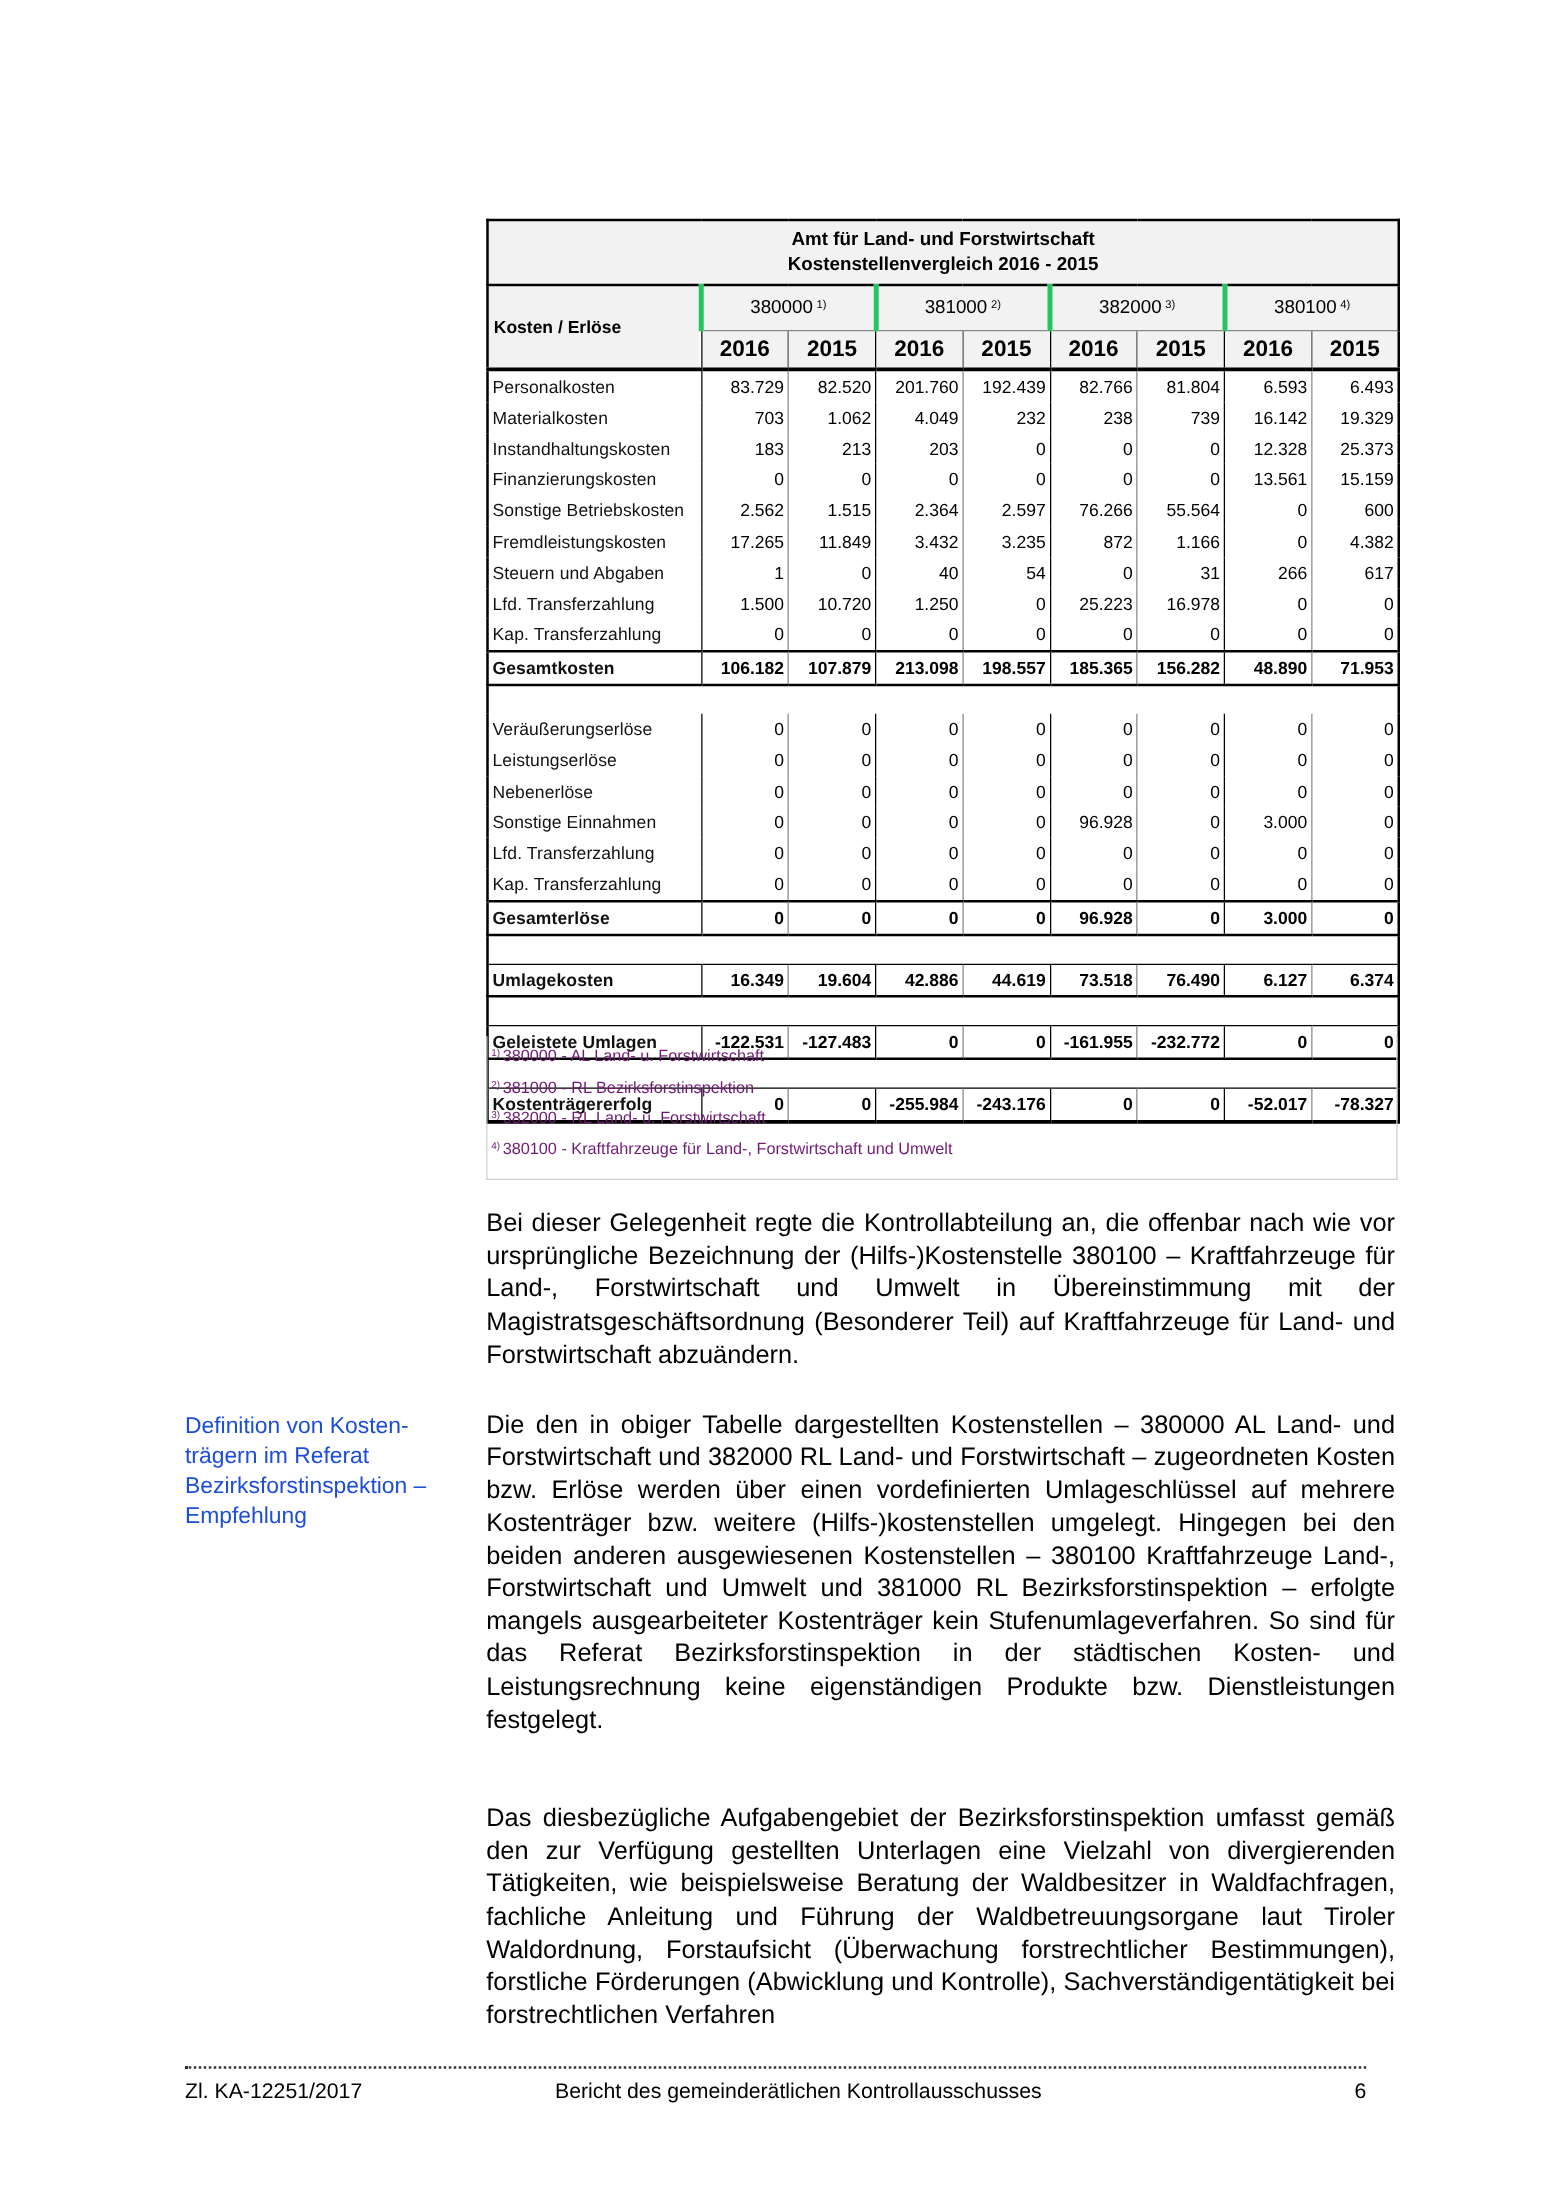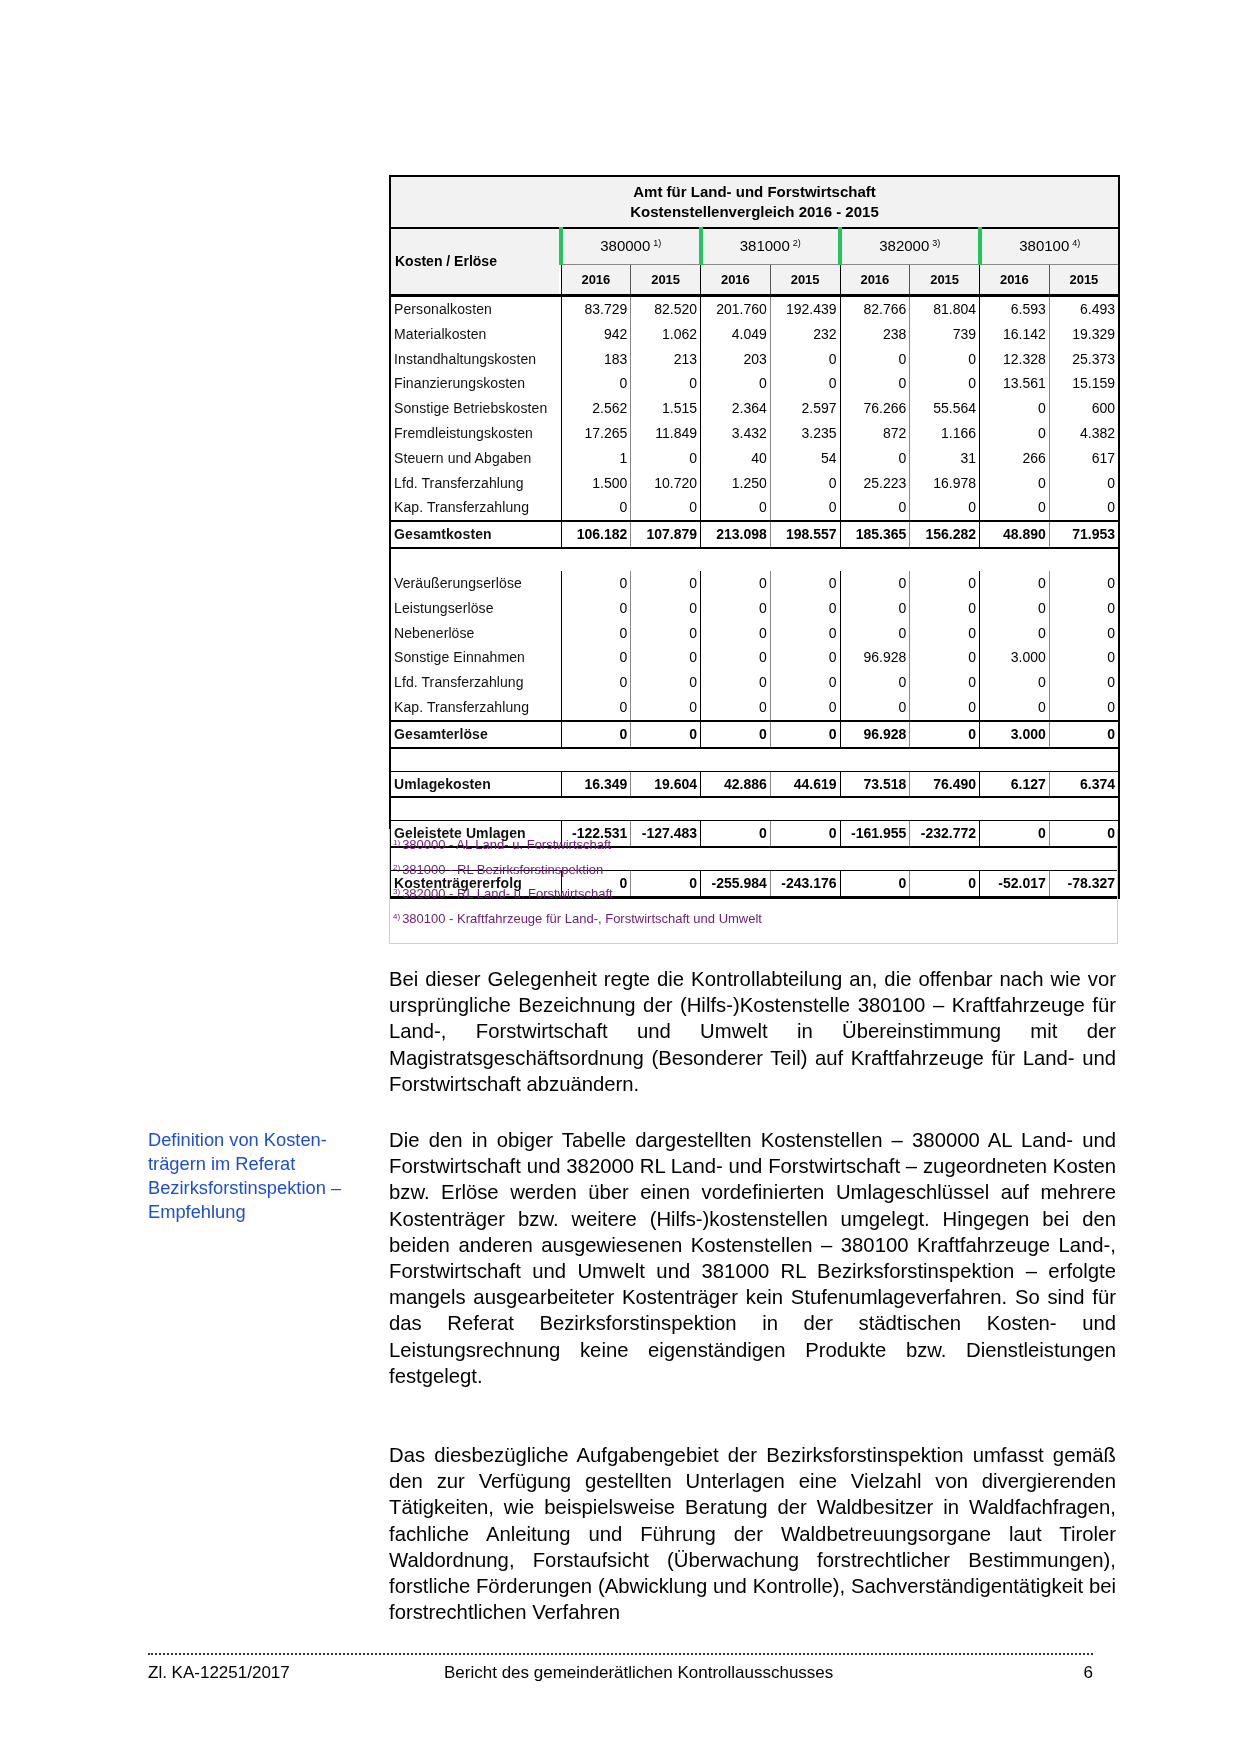--- a/index.html
+++ b/index.html
@@ -12,21 +12,21 @@
   table.kv col.num { width:69.75px; }
   table.kv td, table.kv th { padding:0 3px; height:24.8px; line-height:24.8px; white-space:nowrap; overflow:hidden; }
   table.kv td.n { text-align:right; border-left:1px solid #000; }
   table.kv td.l { border-left:2px solid #000; padding-left:3px; color:#111; letter-spacing:0.1px; }
   table.kv td.last { border-right:2px solid #000; }
   table.kv .title { background:#f2f2f2; border:2px solid #000; text-align:center; font-weight:bold; font-size:15px; line-height:20px; height:50px; padding:0; }
   table.kv .hdr { background:#f2f2f2; }
   table.kv th.kl { border-left:2px solid #000; border-bottom:3px solid #000; text-align:left; font-size:14px; font-weight:bold; padding-left:4px; height:65px; }
   table.kv th.grp { border-left:4px solid #22c55e; border-bottom:1px solid #888; font-size:15px; font-weight:normal; height:34px; line-height:34px; text-align:center; }
   table.kv th.grp.lastc { border-right:2px solid #000; }
-  table.kv th.yr { border-left:1px solid #555; border-bottom:3px solid #000; font-size:13px; font-weight:bold; height:29px; line-height:29px; text-align:center; }
+  table.kv th.yr { border-left:1px solid #555; border-bottom:3px solid #000; font-size:18px; font-weight:bold; height:29px; line-height:29px; text-align:center; }
   table.kv th.yr.g { border-left:1px solid #000; }
   table.kv th.yr.lastc { border-right:2px solid #000; }
   table.kv td.n.g { border-left:1px solid #000; }
   table.kv td.n.s { border-left:1px solid #888; }
   sup.fn { font-size:9px; vertical-align:top; position:relative; top:-3px; margin-left:3px; }
   tr.total td { font-weight:bold; border-top:2px solid #000; border-bottom:2px solid #000; }
   tr.spacer td { height:22px; border-left:2px solid #000; border-right:2px solid #000; }
   tr.boldrow td { font-weight:bold; border-top:1px solid #000000; border-bottom:2px solid #000; }
   tr.lastrow td { border-bottom:3px solid #000; }
 
@@ -94,21 +94,21 @@
           <td class="n s">82.520</td>
           <td class="n g">201.760</td>
           <td class="n s">192.439</td>
           <td class="n g">82.766</td>
           <td class="n s">81.804</td>
           <td class="n g">6.593</td>
           <td class="n s last">6.493</td>
         </tr>
         <tr>
           <td class="l">Materialkosten</td>
-          <td class="n g">942</td>
+          <td class="n g">703</td>
           <td class="n s">1.062</td>
           <td class="n g">4.049</td>
           <td class="n s">232</td>
           <td class="n g">238</td>
           <td class="n s">739</td>
           <td class="n g">16.142</td>
           <td class="n s last">19.329</td>
         </tr>
         <tr>
           <td class="l">Instandhaltungskosten</td>

